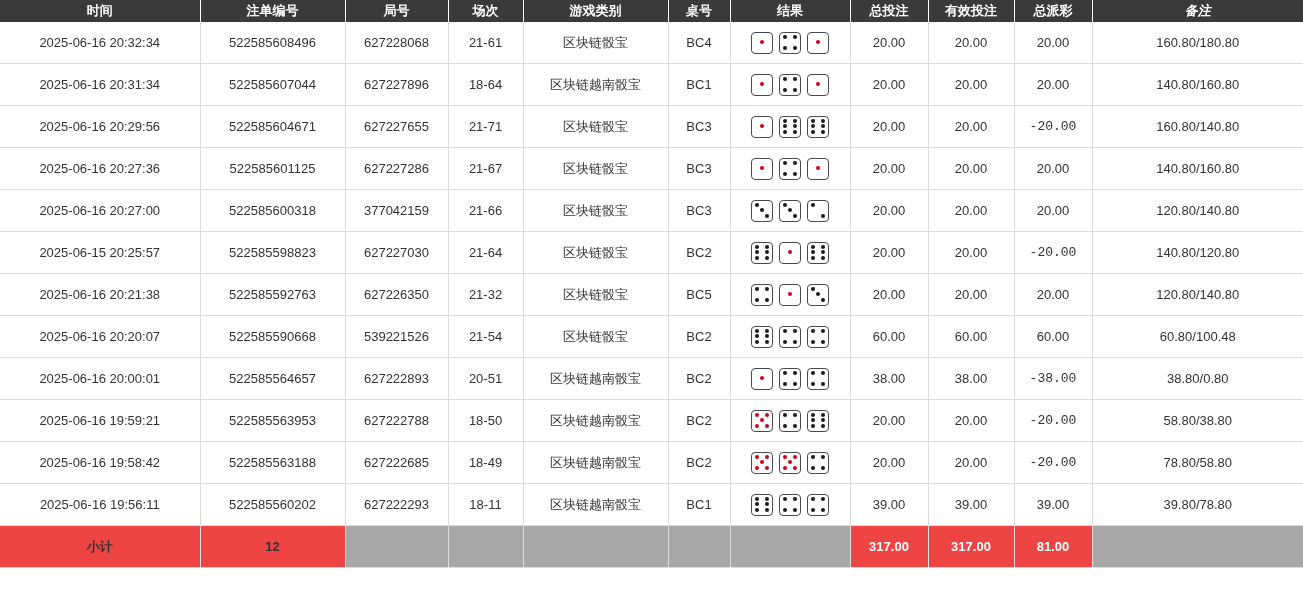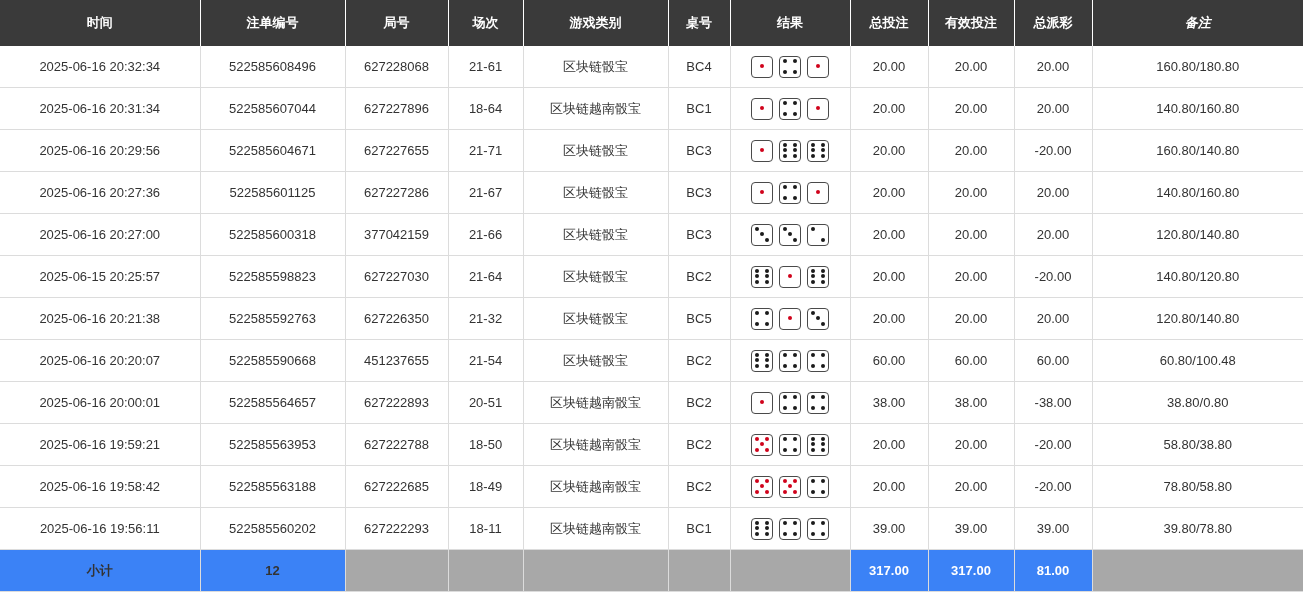--- a/index.html
+++ b/index.html
@@ -19,21 +19,21 @@
     border-collapse: collapse;
     width: 1303px;
     table-layout: fixed;
   }
   table.bet-table thead th {
     background: #3a3a3a;
     color: #ffffff;
     font-size: 13px;
     font-weight: bold;
     height: 22px;
-    padding: 12px;
+    padding: 0;
     text-align: center;
     border-right: 1px solid #ffffff;
     vertical-align: middle;
   }
   table.bet-table thead th:last-child { border-right: none; font-style: italic; }
 
   table.bet-table tbody td {
     height: 41px;
     padding: 0 4px;
     text-align: center;
@@ -53,21 +53,21 @@
   .col-session { width: 75px; }
   .col-game    { width: 145px; }
   .col-table   { width: 62px; }
   .col-result  { width: 120px; }
   .col-bet     { width: 78px; }
   .col-valid   { width: 86px; }
   .col-payout  { width: 78px; }
   .col-remark  { width: 211px; }
 
   .amount-blue { color: #1a5fd0; }
-  .amount-red  { color: #d0021b; }
+  .amount-red  { color: #d0021b; font-family: Liberation Mono, monospace; }
 
   
   .dice-wrap {
     display: flex;
     justify-content: center;
     align-items: center;
     gap: 6px;
   }
   .die {
     width: 22px;
@@ -88,21 +88,21 @@
     border-radius: 50%;
     background: #1b1b1b;
     align-self: center;
     justify-self: center;
   }
   .die i.red { background: #d0021b; }
   .pip-hidden { visibility: hidden; }
 
   
   tr.summary td {
-    background: #3b82f6;
+    background: #ef4444;
     color: #ffffff;
     font-weight: bold;
     height: 38px;
     border-bottom: 1px solid #ffffff;
     border-right: 1px solid #ffffff;
   }
   tr.summary td.empty { background: #a8a8a8; }
   tr.summary td.num { color: #ffffff; font-weight: bold; margin-top: 13px; }
 </style>
 </head>
@@ -477,21 +477,21 @@
           </div>
         </td>
         <td class="amount-blue">20.00</td>
         <td>20.00</td>
         <td>20.00</td>
         <td>120.80/140.80</td>
       </tr>
       <tr>
         <td>2025-06-16 20:20:07</td>
         <td>522585590668</td>
-        <td>451237655</td>
+        <td>539221526</td>
         <td>21-54</td>
         <td>区块链骰宝</td>
         <td>BC2</td>
         <td>
           <div class="dice-wrap">
             <span class="die">
               <i></i>
               <i class="pip-hidden"></i>
               <i></i>
               <i></i>

